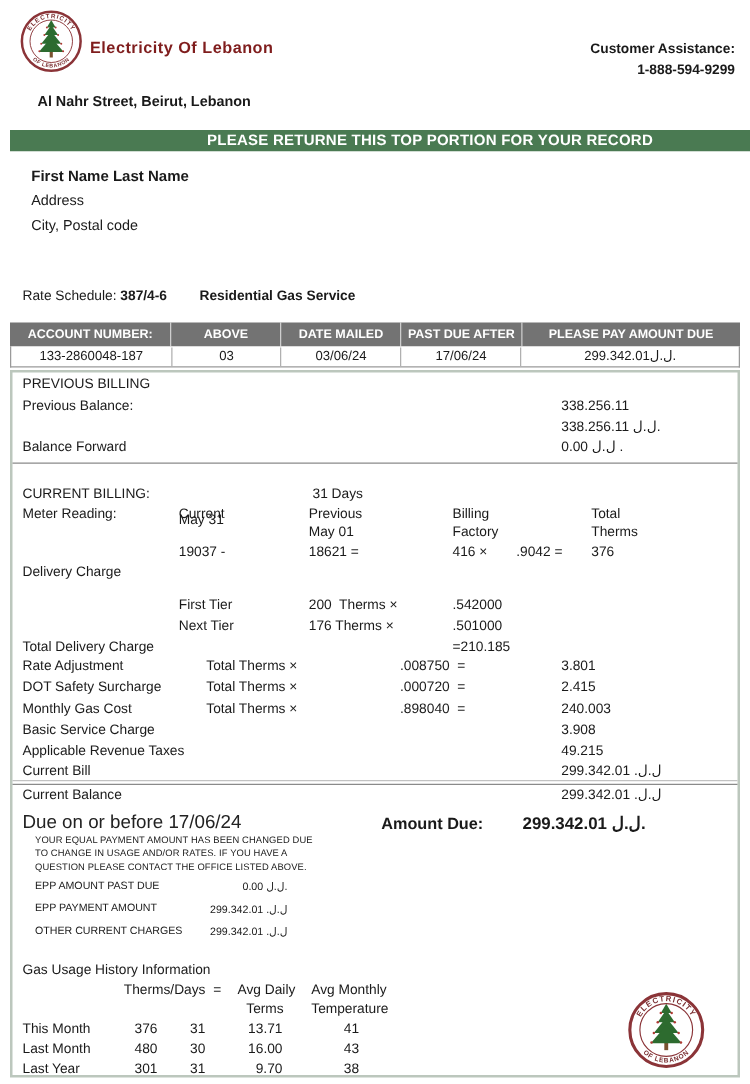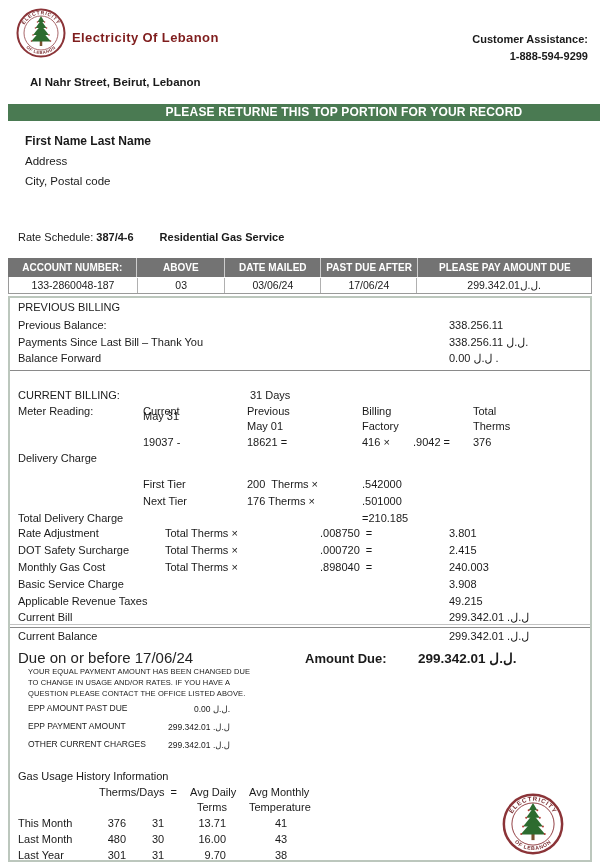--- a/index.html
+++ b/index.html
@@ -114,21 +114,20 @@
       <div class="c w4">17/06/24</div>
       <div class="c w5">299.342.01ل.ل.</div>
     </div>
   </div>
 
   <div class="mainbox">
 
     <span class="t" style="left:8px;top:3px">PREVIOUS BILLING</span>
     <span class="t" style="left:8px;top:21px">Previous Balance:</span>
     <span class="t" style="left:439px;top:21px">338.256.11</span>
-    <span class="t" style="left:8px;top:38px">Payments Since Last Bill – Thank You</span>
     <span class="t" style="left:439px;top:38px">338.256.11 ل.ل.</span>
     <span class="t" style="left:8px;top:54px">Balance Forward</span>
     <span class="t" style="left:439px;top:54px">0.00 ل.ل .</span>
     <div class="hr" style="top:72px"></div>
 
     <span class="t" style="left:8px;top:91px">CURRENT BILLING:</span>
     <span class="t" style="left:240px;top:91px">31 Days</span>
 
     <span class="t" style="left:8px;top:107px">Meter Reading:</span>
     <span class="t" style="left:133px;top:107px">Current</span>

